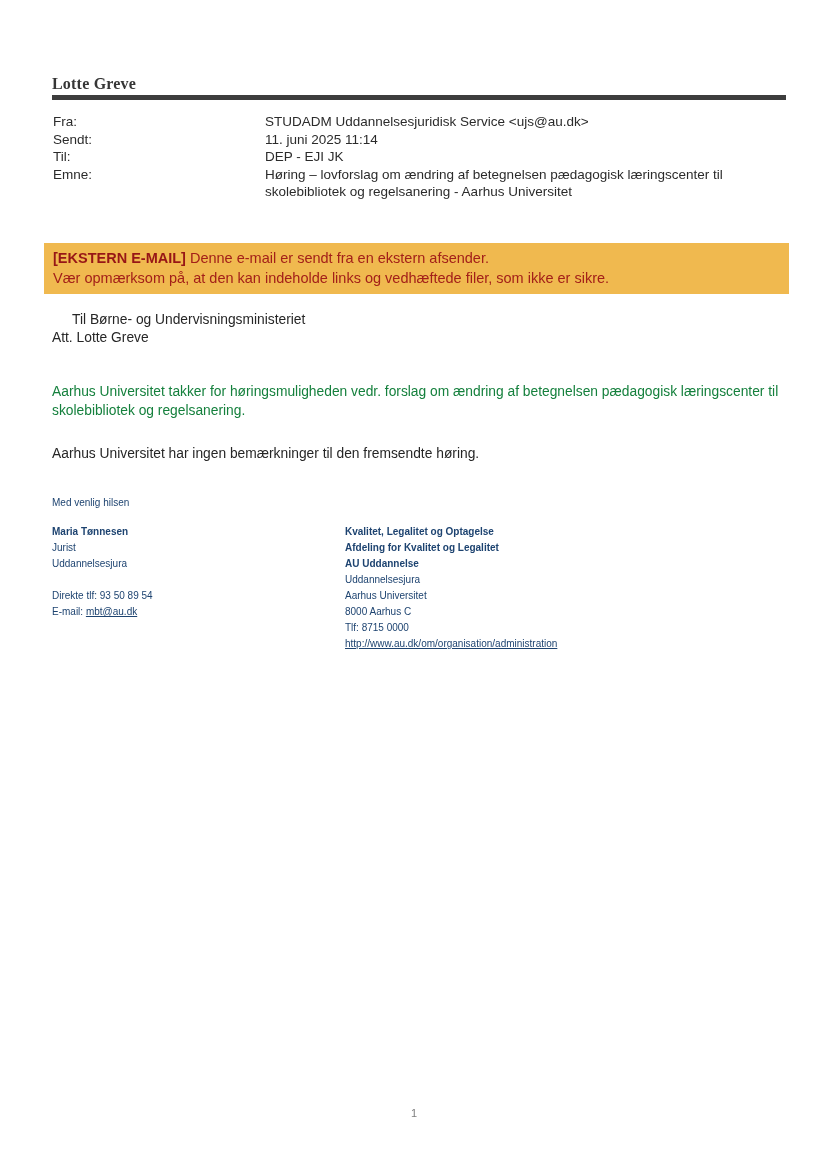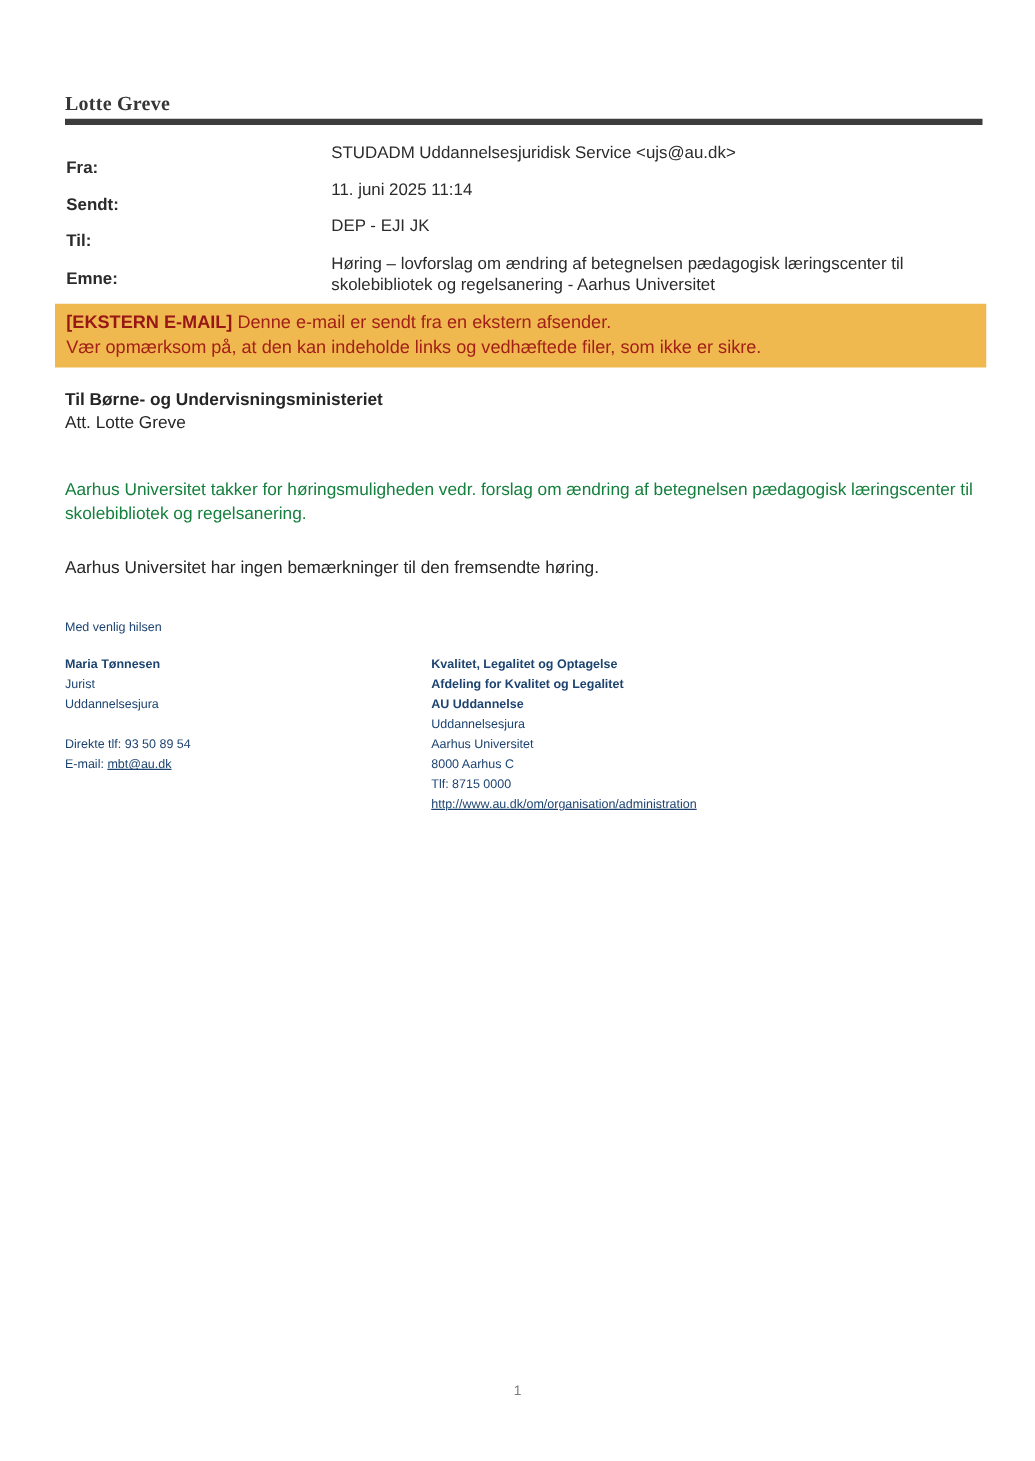--- a/index.html
+++ b/index.html
@@ -41,22 +41,21 @@
     left: 53px;
     top: 113px;
     width: 732px;
     display: grid;
     grid-template-columns: 212px 1fr;
     font-size: 13.5px;
     line-height: 17.6px;
     color: #2b2b2b;
   }
   .mail-header .hdr-label {
-    font-weight: bold;
-    margin-top: 12px;
+    font-weight: normal;
   }
   .mail-header .hdr-value {
     max-width: 520px;
   }
   
   .ext-banner {
     position: absolute;
     left: 44px;
     top: 243px;
     width: 745px;
@@ -74,21 +73,21 @@
   
   .body-to {
     position: absolute;
     left: 52px;
     top: 311px;
     width: 735px;
     font-size: 13.8px;
     line-height: 18px;
     color: #262626;
   }
-  .body-to .to-line { font-weight: bold; }
+  .body-to .to-line { font-weight: normal; margin-left: 20px; }
   .para-1 {
     position: absolute;
     left: 52px;
     top: 382px;
     width: 738px;
     font-size: 13.8px;
     line-height: 19px;
     color: #15803d;
   }
   .para-2 {

